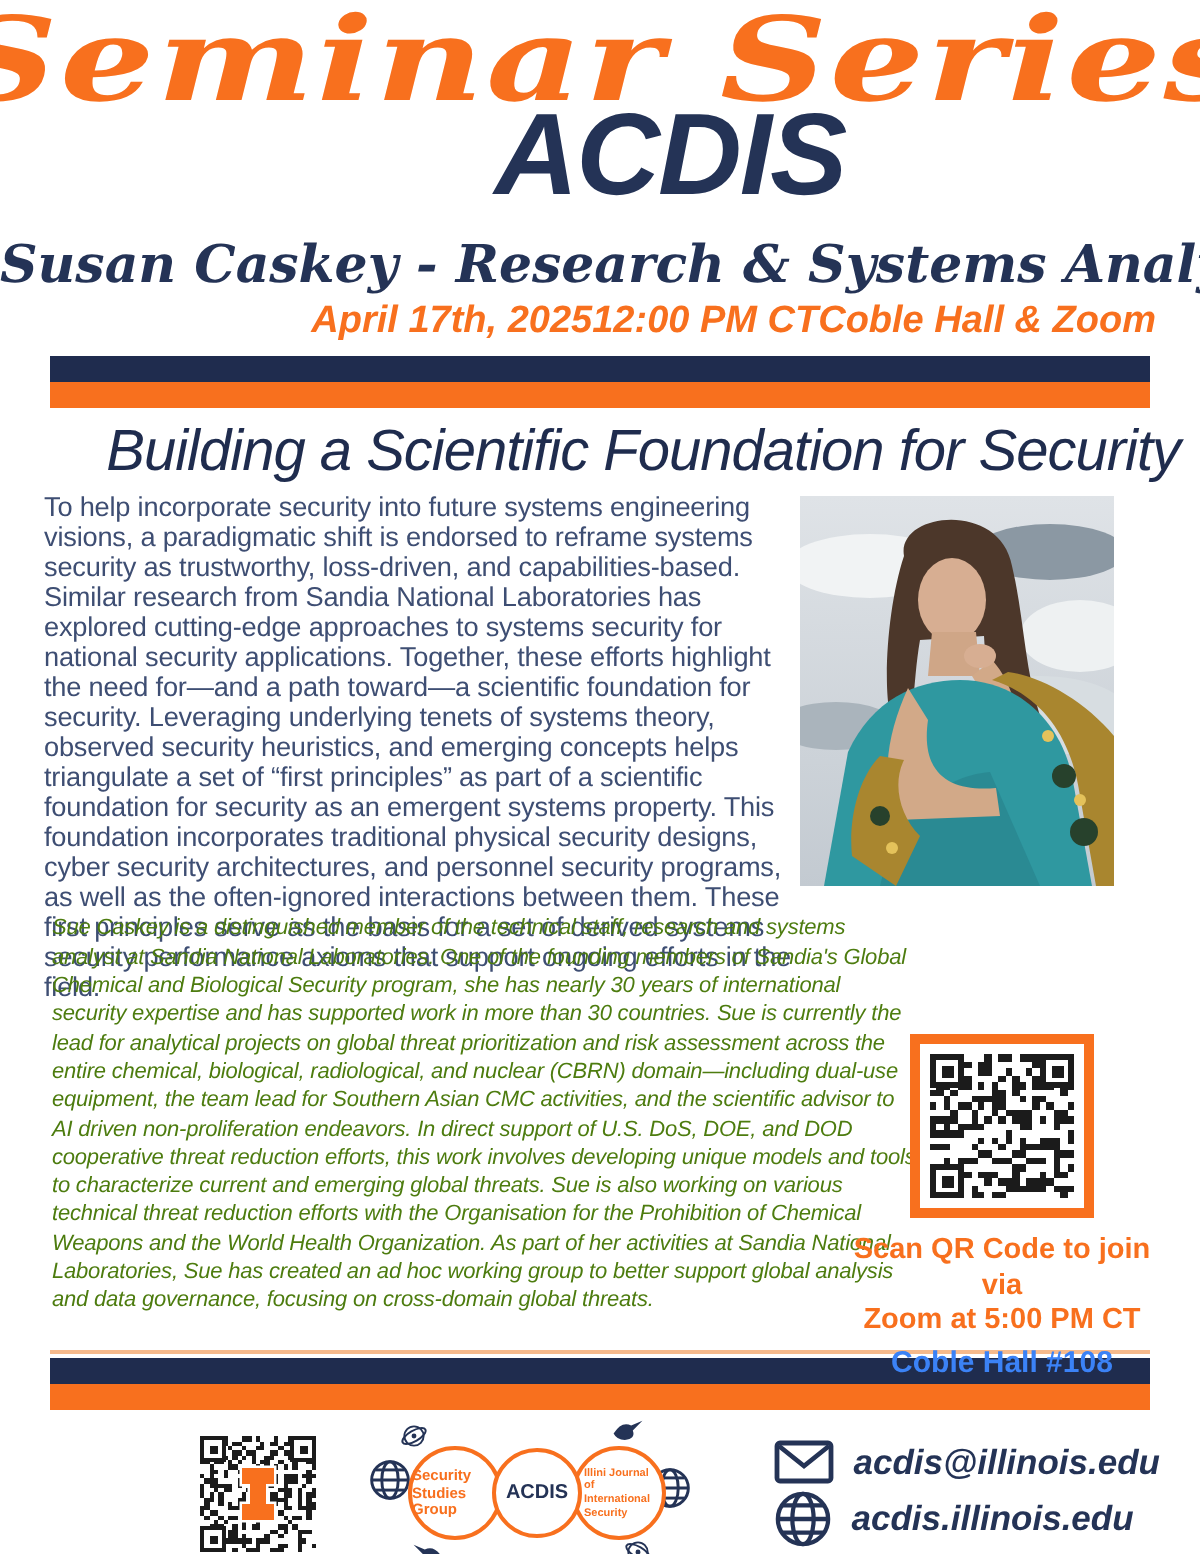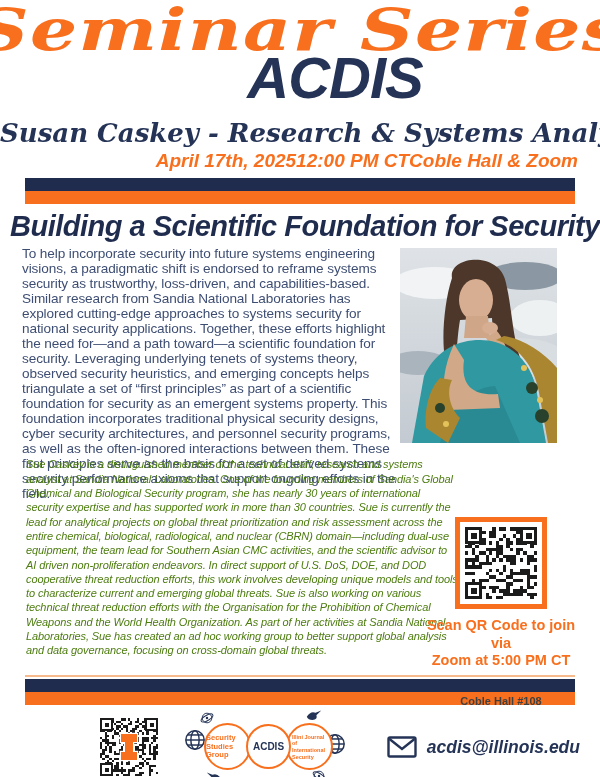--- a/index.html
+++ b/index.html
@@ -16,41 +16,41 @@
          color:#243356;letter-spacing:-1px;}
   .speaker{position:absolute;top:118px;left:0;right:0;margin:0;text-align:center;
            font-family:"DejaVu Serif",serif;font-style:italic;font-weight:bold;
            font-size:26px;color:#243356;white-space:nowrap;}
   .datetime{position:absolute;top:150px;right:22px;display:flex;
             font-style:italic;font-weight:bold;font-size:19px;color:#F8701E;white-space:nowrap;}
   .bar{height:13px;margin:0 25px;}
   .bar.navy{background:#1F2C4E;}
   .bar.orange{background:#F8701E;}
   
-  .talk-title{margin:7px 10px 0;text-align:center;font-style:italic;font-weight:bold;
+  .talk-title{margin:7px 10px 0;text-align:right;font-style:italic;font-weight:normal;
               font-size:29px;line-height:1.05;color:#1F2C4E;letter-spacing:-0.5px;white-space:nowrap;}
   .main{position:relative;height:434px;}
   .abstract{position:absolute;left:22px;top:5px;width:377px;margin:0;
             color:#3E4E73;font-size:13.6px;line-height:15px;letter-spacing:-0.1px;}
   .photo{position:absolute;right:43px;top:7px;width:157px;height:195px;display:block;}
   .bio{position:absolute;left:26px;top:216px;width:432px;margin:0;
        color:#4d7c0f;font-style:italic;font-size:11px;line-height:14.3px;letter-spacing:-0.1px;}
   .qrblock{position:absolute;left:418px;top:276px;width:166px;text-align:center;}
   .qr-frame{position:relative;width:72px;height:72px;margin:0 auto;background:#fff;
             border:5px solid #F8701E;padding:5px;}
   .qr-pattern{display:grid;width:100%;height:100%;}
   .qr-pattern i{display:block;}
   .qr-pattern i.on{background:#1b1b1b;}
   .finder{position:absolute;box-sizing:border-box;border:3px solid #1b1b1b;background:#fff;
           display:flex;align-items:center;justify-content:center;}
   .finder::after{content:'';width:6px;height:6px;background:#1b1b1b;}
   .finder.sm{border-width:2px;}
   .finder.sm::after{width:4px;height:4px;}
   .qr-caption{margin-top:8px;color:#F8701E;font-weight:bold;font-size:14.5px;line-height:1.2;text-align:center;}
-  .qr-room{margin-top:25px;color:#404040;font-weight:bold;font-size:11px;}
+  .qr-room{margin-top:3px;color:#3b82f6;font-weight:bold;font-size:15px;}
   
   .hairline{height:2px;margin:0 25px;background:#F6BA8C;}
   .footer-bars{margin-top:2px;}
   .footer-row{display:flex;align-items:center;padding:6px 20px 0 98px;}
   .qr2-frame{position:relative;width:62px;height:62px;background:#fff;padding:2px;box-sizing:border-box;}
   .ilogo{position:absolute;left:50%;top:50%;transform:translate(-50%,-50%);}
   .org-logo{position:relative;width:158px;height:72px;margin-left:26px;flex-shrink:0;}
   .circle-row{position:absolute;left:18px;top:12px;display:flex;align-items:center;}
   .lcircle{box-sizing:border-box;border:2px solid #F8701E;border-radius:50%;background:#fff;
            display:flex;align-items:center;justify-content:center;text-align:left;}
@@ -1273,16 +1273,28 @@
     </div>
 
     <div class="contacts">
       <div class="contact-row">
         <svg width="30" height="22" viewBox="0 0 30 22">
           <rect x="1.5" y="1.5" width="27" height="19" rx="1.5" fill="none" stroke="#243356" stroke-width="2.4"></rect>
           <path d="M2.5 3 L15 13 L27.5 3" fill="none" stroke="#243356" stroke-width="2.4"></path>
         </svg>
         <span>acdis@illinois.edu</span>
       </div>
+      <div class="contact-row">
+        <svg width="29" height="29" viewBox="0 0 30 30">
+          <g stroke="#243356" stroke-width="2.2" fill="none">
+            <circle cx="15" cy="15" r="13"></circle>
+              <ellipse cx="15" cy="15" rx="5.5" ry="13"></ellipse>
+            <line x1="2" y1="15" x2="28" y2="15"></line>
+              <line x1="4.5" y1="8" x2="25.5" y2="8"></line>
+              <line x1="4.5" y1="22" x2="25.5" y2="22"></line>
+          </g>
+        </svg>
+        <span>acdis.illinois.edu</span>
+      </div>
     </div>
   </div>
 
 </div>
 
 </body></html>

